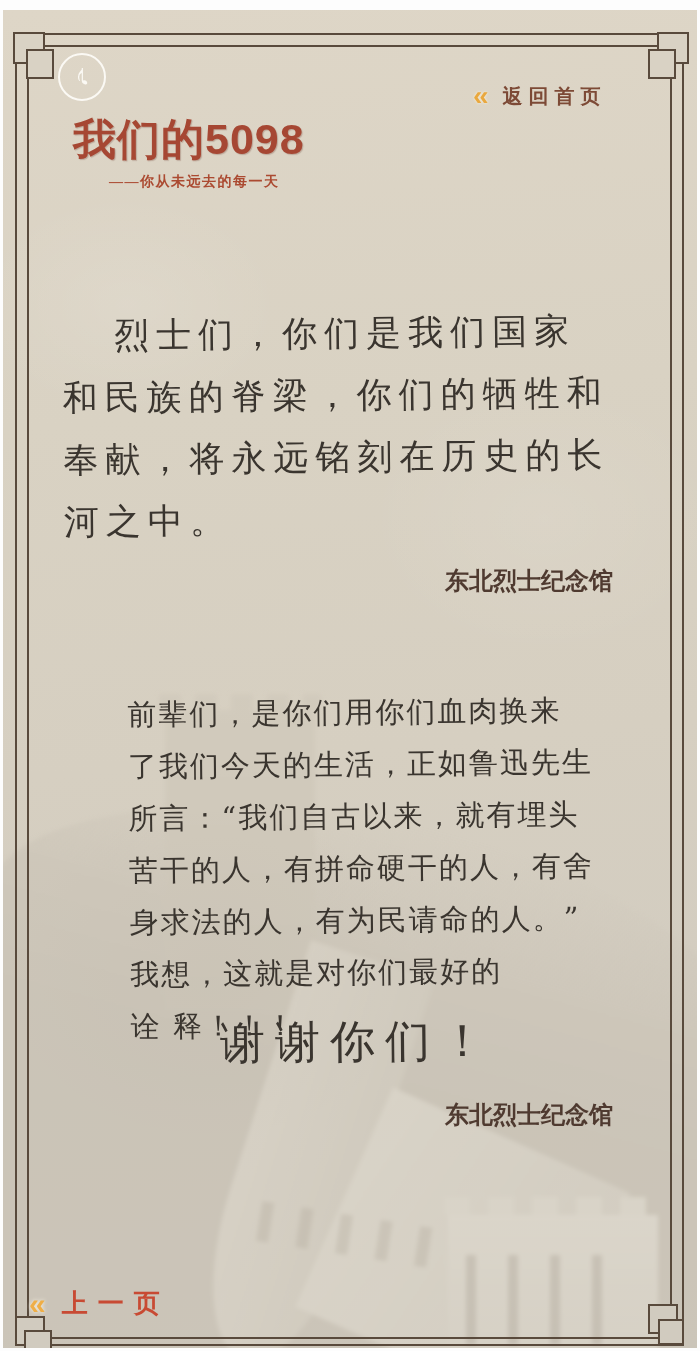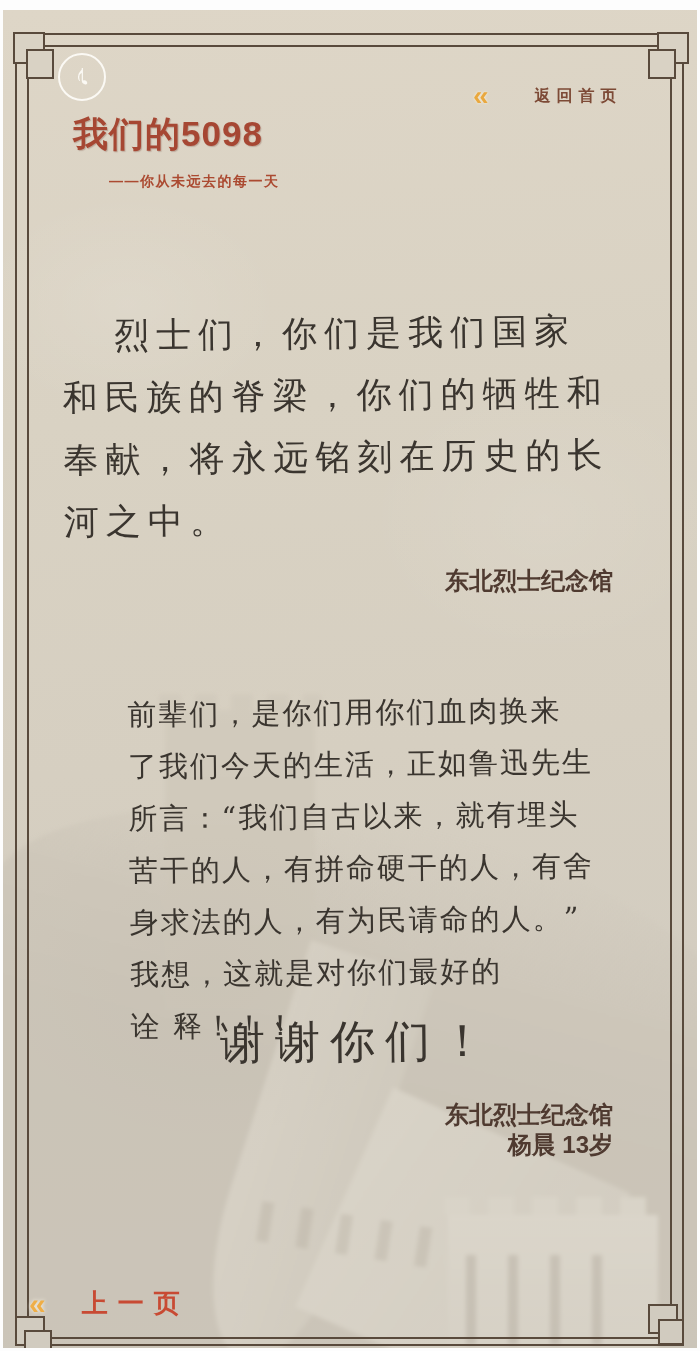--- a/index.html
+++ b/index.html
@@ -57,47 +57,47 @@
   .k-br1{left:645px;top:1294px;width:26px;height:26px;}
   .k-br2{left:655px;top:1309px;width:22px;height:22px;}
 
   
   .music-btn{position:absolute;left:55px;top:43px;width:44px;height:44px;border:2px solid #fbf9f4;
              border-radius:50%;display:flex;align-items:center;justify-content:center;cursor:pointer;}
   .music-btn .note{color:#fbf9f4;font-size:30px;line-height:1;transform:scaleX(-1) translateY(-2px);}
   .back-home{position:absolute;left:470px;top:72px;display:flex;align-items:center;gap:14px;cursor:pointer;}
   .back-home .chev{color:#e9a83f;font-size:28px;font-weight:bold;line-height:1;
                    text-shadow:0 0 3px rgba(255,245,220,.9);}
-  .back-home .lbl{color:#7d4a36;font-size:16px;font-weight:bold;letter-spacing:6px;
-                  font-family:"Liberation Serif",serif;margin-left:32px;}
+  .back-home .lbl{color:#7d4a36;font-size:20px;font-weight:bold;letter-spacing:6px;
+                  font-family:"Liberation Serif",serif;}
 
-  .logo-title{position:absolute;left:70px;top:101px;color:#a64733;font-size:35px;font-weight:900;
+  .logo-title{position:absolute;left:70px;top:101px;color:#a64733;font-size:43px;font-weight:900;
               letter-spacing:1px;text-shadow:1px 1px 1px rgba(90,30,20,.25);}
   .logo-sub{position:absolute;left:106px;top:163px;color:#ab4a31;font-size:14px;font-weight:bold;
-            letter-spacing:1.5px;}
+            letter-spacing:1.5px;font-family:Liberation Serif, serif;}
 
   
   .hand{position:absolute;color:#3a352f;white-space:pre-line;
         font-family:"DejaVu Serif",serif;transform:rotate(-.6deg);}
   .letter1-body{left:60px;top:292px;width:575px;font-size:35px;line-height:62px;
                 letter-spacing:7px;text-indent:52px;}
   .letter2-body{left:126px;top:676px;width:495px;font-size:29px;line-height:52px;letter-spacing:2px;}
   .letter2-closing{left:217px;top:1002px;font-size:45px;letter-spacing:10px;}
 
   .attribution{position:absolute;right:84px;text-align:right;color:#4f3a30;font-weight:bold;
                font-size:24px;line-height:30px;}
   .attr1{top:556px;}
   .attr2{top:1090px;}
 
   
   .pager{position:absolute;display:flex;align-items:center;gap:16px;cursor:pointer;}
   .pager .chev{color:#efae47;font-size:30px;font-weight:bold;line-height:1;
                text-shadow:0 0 4px rgba(255,250,235,.95);}
   .pager .lbl{color:#c84a33;font-size:26px;font-weight:bold;letter-spacing:10px;
-              font-family:"Liberation Serif",serif;margin-left:20px;}
+              font-family:"Liberation Serif",serif;}
   .pager-prev{left:26px;top:1276px;}
   .pager-next{left:405px;top:1276px;}
 </style>
 </head>
 <body>
 
 <div class="page">
   <div class="paper">
 
     <div class="wall-bg">
@@ -143,21 +143,20 @@
     <div class="hand letter2-body">前辈们，是你们用你们血肉换来
 了我们今天的生活，正如鲁迅先生
 所言：“我们自古以来，就有埋头
 苦干的人，有拼命硬干的人，有舍
 身求法的人，有为民请命的人。”
 我想，这就是对你们最好的
 诠 释！！！</div>
     <div class="hand letter2-closing">谢谢你们！</div>
     <div class="attribution attr2">
       <div>东北烈士纪念馆</div>
-      <div>杨晨  13岁</div>
     </div>
 
     <div class="pager pager-prev">
       <span class="chev">«</span>
       <span class="lbl">上一页</span>
     </div>
 
   </div>
 </div>
 

